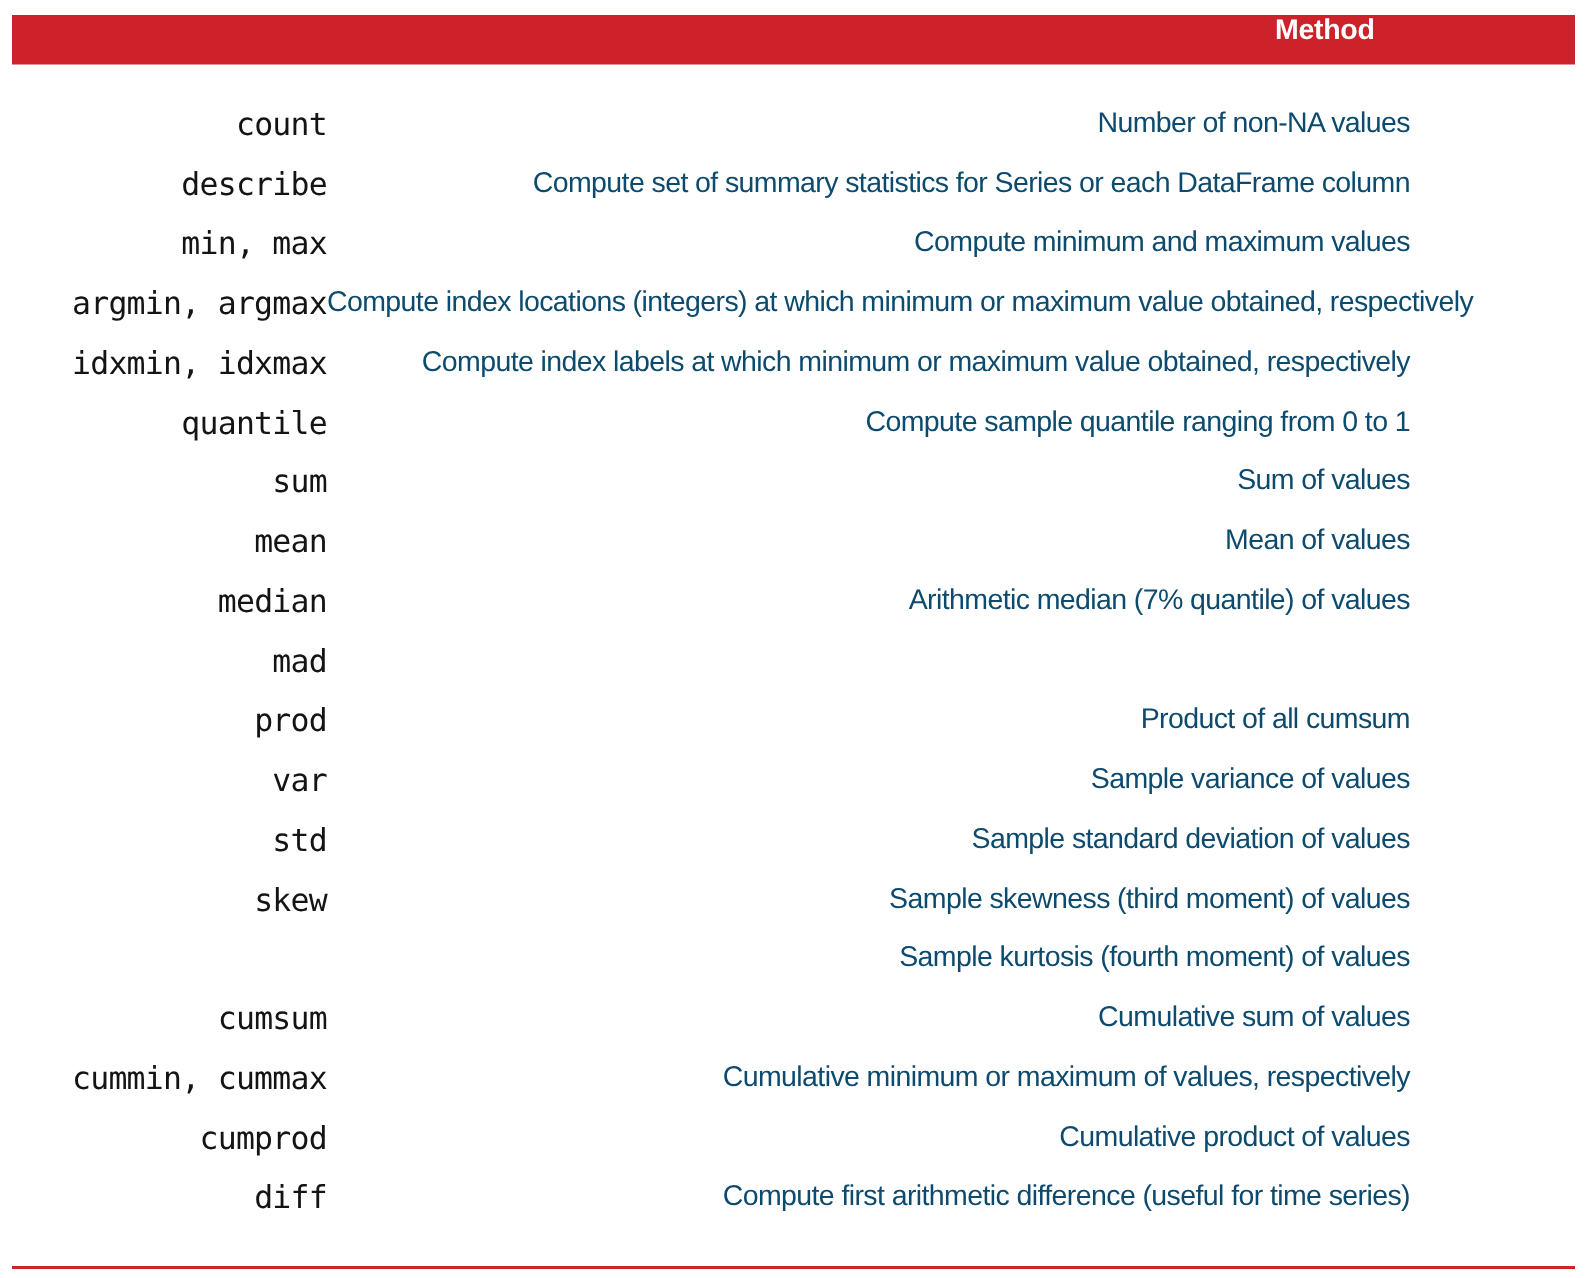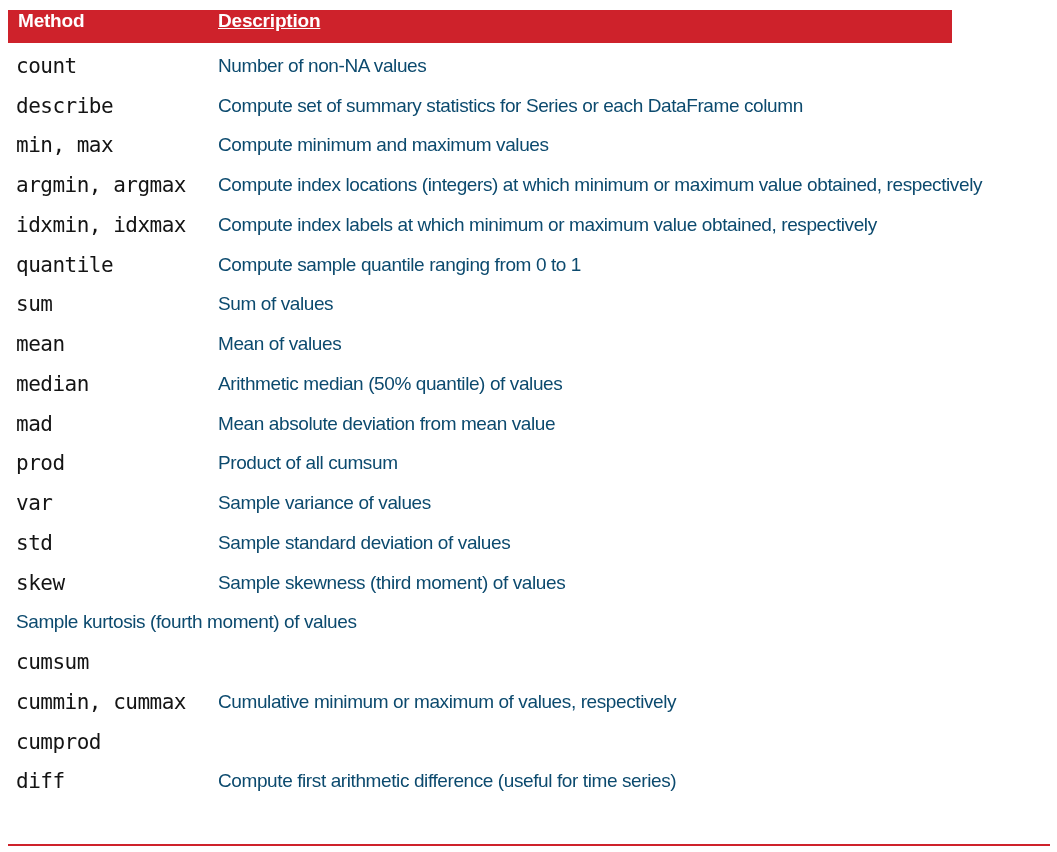--- a/index.html
+++ b/index.html
@@ -12,25 +12,26 @@
     width: 1057px;
     height: 852px;
     background: #ffffff;
     overflow: hidden;
     font-family: "Liberation Sans", sans-serif;
   }
   .table-header {
     position: absolute;
     left: 8px;
     top: 10px;
-    width: 944px;
+    width: 1042px;
     height: 33px;
     background: var(--accent, #ce222b);
     display: flex;
-    align-items: flex-start;
+    align-items: flex-end;
+    flex-direction: column;
   }
   .header-cell {
     color: #ffffff;
     font-size: 19px;
     font-weight: bold;
     letter-spacing: -0.2px;
     white-space: nowrap;
   }
   .header-cell.col-method {
     padding-left: 10px;
@@ -39,21 +40,22 @@
   }
   .header-cell.col-desc {
     flex: 1 1 auto;
     text-decoration: underline;
   }
   .table-body {
     position: absolute;
     left: 0;
     top: 43px;
     width: 940px;
-    padding-top: 3px;
+    padding-top: 20px;
+    text-align: right;
   }
   .table-row {
     display: flex;
     align-items: center;
     height: 39.75px;
     padding-left: 16px;
   }
   .method-cell {
     flex: 0 0 202px;
     width: 202px;
@@ -126,26 +128,25 @@
     <div class="desc-cell">Sum of values</div>
   </div>
 
   <div class="table-row">
     <div class="method-cell">mean</div>
     <div class="desc-cell">Mean of values</div>
   </div>
 
   <div class="table-row">
     <div class="method-cell">median</div>
-    <div class="desc-cell">Arithmetic median (50% quantile) of values</div>
+    <div class="desc-cell">Arithmetic median (7% quantile) of values</div>
   </div>
 
   <div class="table-row">
     <div class="method-cell">mad</div>
-    <div class="desc-cell">Mean absolute deviation from mean value</div>
   </div>
 
   <div class="table-row">
     <div class="method-cell">prod</div>
     <div class="desc-cell">Product of all cumsum</div>
   </div>
 
   <div class="table-row">
     <div class="method-cell">var</div>
     <div class="desc-cell">Sample variance of values</div>
@@ -160,29 +161,31 @@
     <div class="method-cell">skew</div>
     <div class="desc-cell">Sample skewness (third moment) of values</div>
   </div>
 
   <div class="table-row">
     <div class="desc-cell">Sample kurtosis (fourth moment) of values</div>
   </div>
 
   <div class="table-row">
     <div class="method-cell">cumsum</div>
+    <div class="desc-cell">Cumulative sum of values</div>
   </div>
 
   <div class="table-row">
     <div class="method-cell">cummin, cummax</div>
     <div class="desc-cell">Cumulative minimum or maximum of values, respectively</div>
   </div>
 
   <div class="table-row">
     <div class="method-cell">cumprod</div>
+    <div class="desc-cell">Cumulative product of values</div>
   </div>
 
   <div class="table-row">
     <div class="method-cell">diff</div>
     <div class="desc-cell">Compute first arithmetic difference (useful for time series)</div>
   </div>
 
 </div>
 
   <div class="bottom-rule"></div>

